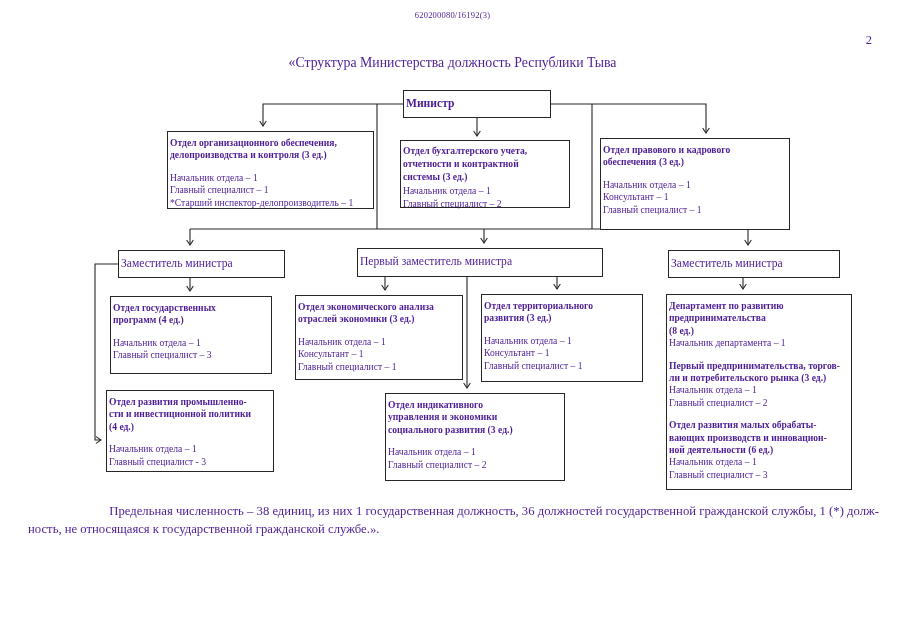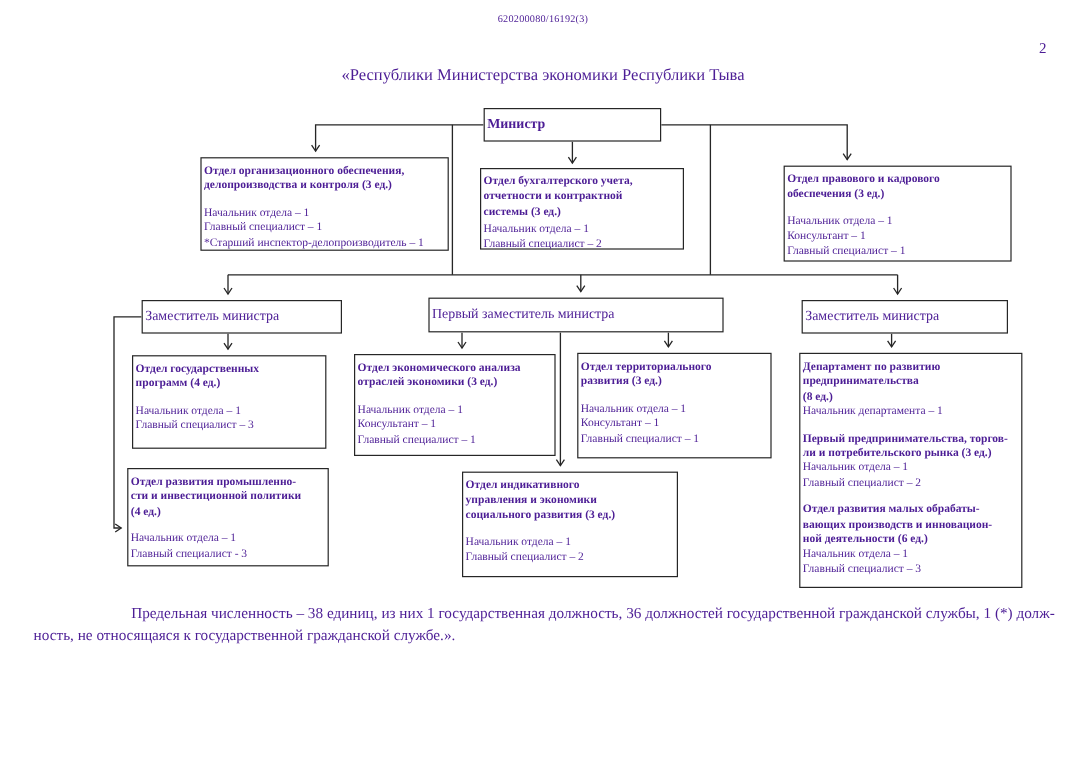--- a/index.html
+++ b/index.html
@@ -21,21 +21,21 @@
   .footer{position:absolute;left:28px;right:26px;top:503px;font-size:12.7px;line-height:17.6px;}
   .footer .l1{text-indent:30px;text-align:right;}
 </style>
 </head>
 <body>
 
 <div class="page">
 
   <div class="doc-number">620200080/16192(3)</div>
   <div class="page-number">2</div>
-  <div class="doc-title">«Республики Министерства экономики Республики Тыва</div>
+  <div class="doc-title">«Структура Министерства должность Республики Тыва</div>
 
   <div class="diagram">
     <svg class="connectors" width="905" height="640" viewBox="0 0 905 640">
       <defs>
         <marker id="arrow" viewBox="-6 -6 12 12" refX="1" refY="0" markerWidth="10" markerHeight="10" markerUnits="userSpaceOnUse" orient="auto">
           <path d="M-5 -4 L1 0 L-5 4" fill="none" stroke="#262626" stroke-width="1.3"></path>
         </marker>
       </defs>
       <g fill="none" stroke="#262626" stroke-width="1.1">
 
@@ -72,21 +72,21 @@
           <div class="ln">Главный специалист – 1</div>
           <div class="ln">*Старший инспектор-делопроизводитель – 1</div>
         </div>
         <div class="box mid" style="left: 400px; top: 140px; width: 170px; height: 68px;">
           <div class="ln b">Отдел бухгалтерского учета,</div>
           <div class="ln b">отчетности и контрактной</div>
           <div class="ln b">системы  (3 ед.)</div>
           <div class="ln">Начальник отдела – 1</div>
           <div class="ln">Главный специалист – 2</div>
         </div>
-        <div class="box" style="left: 653px; top: 138px; width: 190px; height: 80px;">
+        <div class="box" style="left: 600px; top: 138px; width: 190px; height: 92px;">
           <div class="ln b">Отдел правового и кадрового</div>
           <div class="ln b">обеспечения (3 ед.)</div>
           <div class="ln gap">Начальник отдела – 1</div>
           <div class="ln">Консультант – 1</div>
           <div class="ln">Главный специалист – 1</div>
         </div>
         <div class="box hdr" style="left: 118px; top: 250px; width: 167px; height: 28px;">
           <div class="ln">Заместитель министра</div>
         </div>
         <div class="box hdr" style="left: 357px; top: 248px; width: 246px; height: 29px;">

